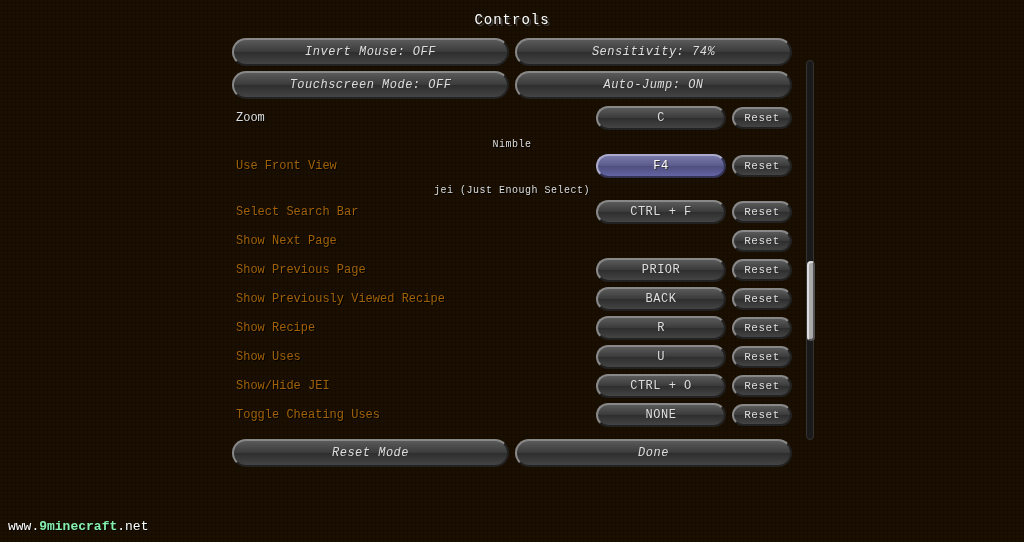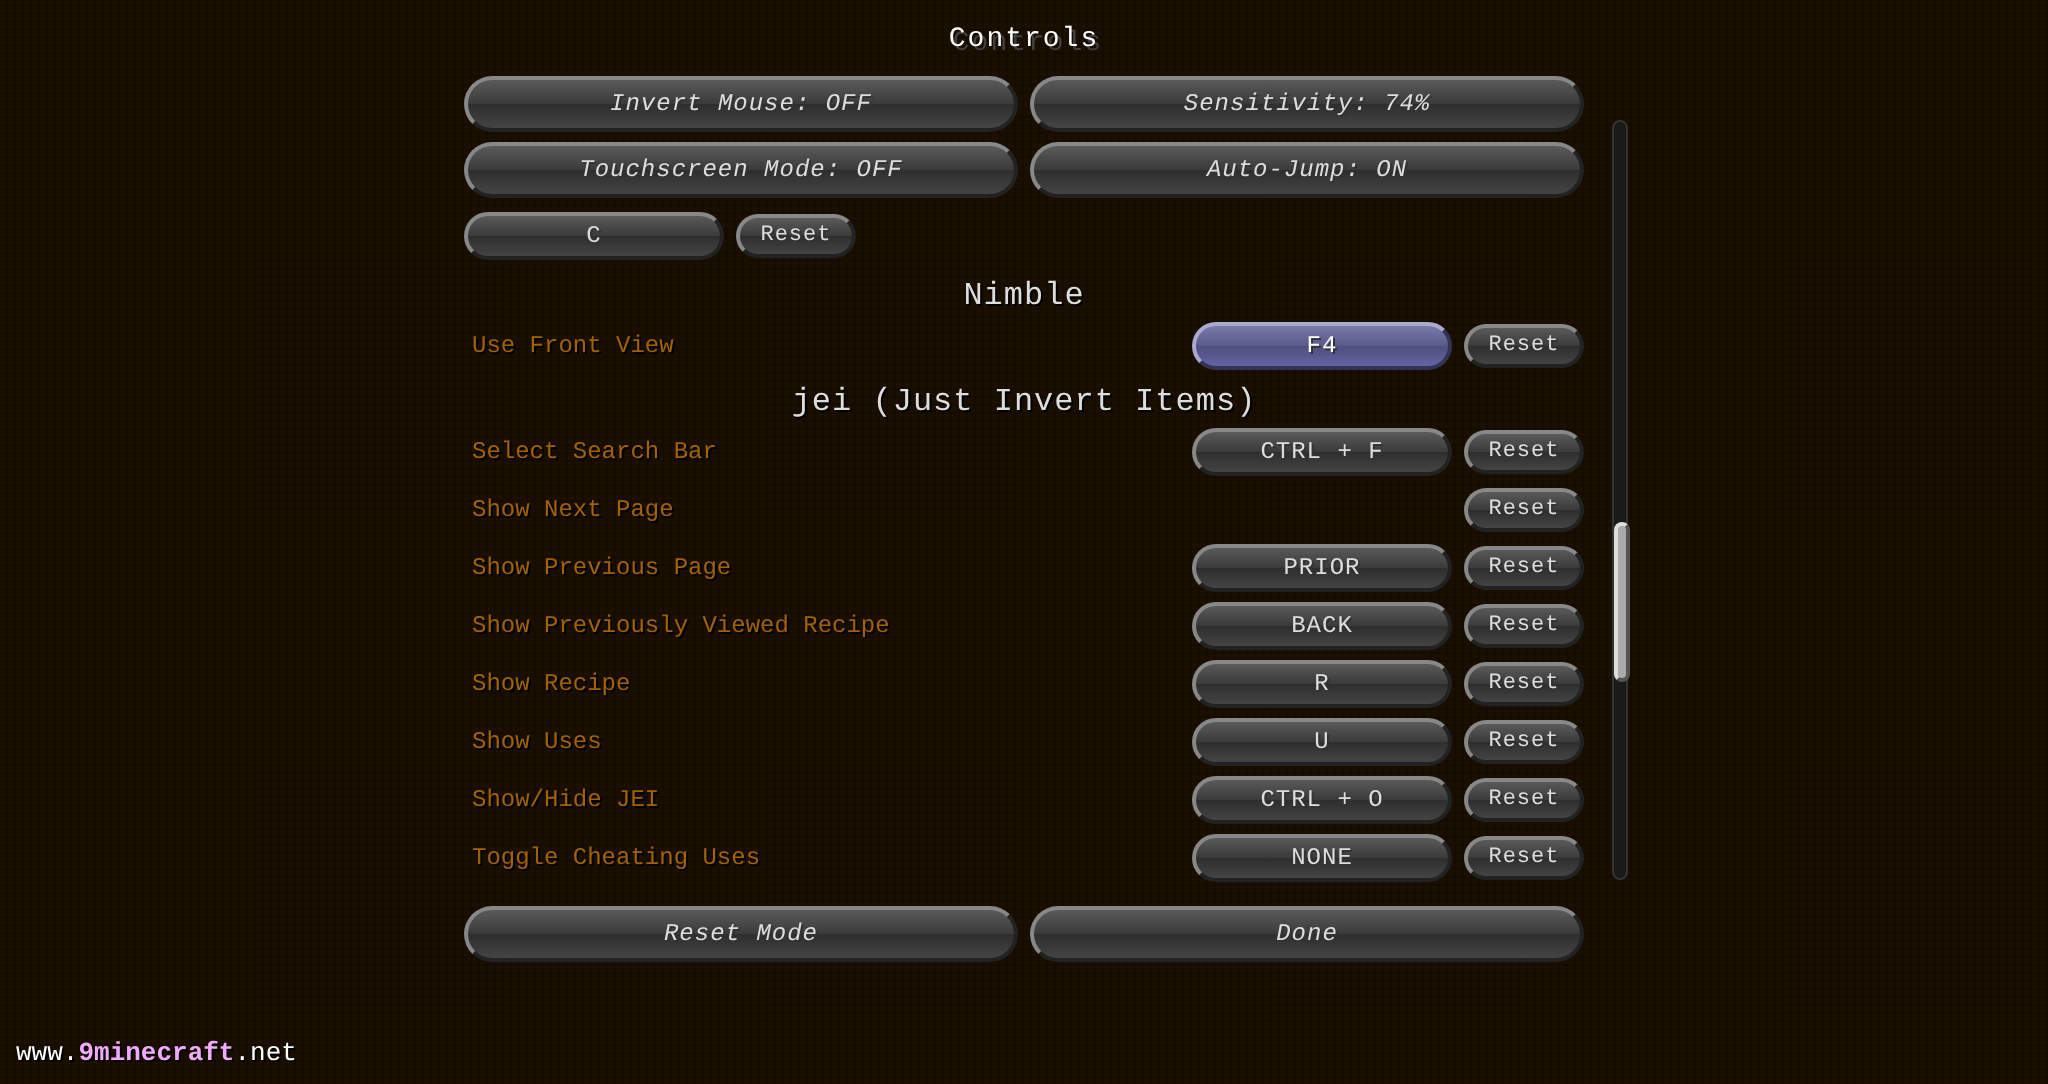--- a/index.html
+++ b/index.html
@@ -183,26 +183,26 @@
     .watermark {
       position: absolute;
       bottom: 8px;
       left: 8px;
       font-size: 13px;
       color: #fff;
       text-shadow: 1px 1px 0 #000;
     }
 
     .watermark span.red {
-      color: #f0abfc;
+      color: #86efac;
       font-weight: bold;
     }
 
     .jei-section-title {
-      font-size: 16px;
+      font-size: 10px;
       color: #ddd;
       text-shadow: 1px 1px 0 #000;
       margin: 3px 0 3px;
       letter-spacing: 0.5px;
       text-align: center;
     }
   </style>
 </head>
 <body>
 
@@ -216,33 +216,34 @@
   </div>
 
   <div class="top-buttons">
     <button class="mc-button wide">Touchscreen Mode: OFF</button>
     <button class="mc-button wide">Auto-Jump: ON</button>
   </div>
 
   <div class="settings-area">
 
     <div class="zoom-row">
+      <span class="zoom-label row-label">Zoom</span>
       <button class="mc-button key-btn zoom-key">C</button>
       <button class="mc-button reset-btn zoom-reset">Reset</button>
     </div>
 
     <div class="jei-section-title">Nimble</div>
 
     <div class="row">
       <span class="row-label">Use Front View</span>
       <button class="mc-button key-btn row-key active-key">F4</button>
       <button class="mc-button reset-btn row-reset">Reset</button>
     </div>
 
-    <div class="jei-section-title">jei (Just Invert Items)</div>
+    <div class="jei-section-title">jei (Just Enough Select)</div>
 
     <div class="row">
       <span class="row-label">Select Search Bar</span>
       <button class="mc-button key-btn row-key">CTRL + F</button>
       <button class="mc-button reset-btn row-reset">Reset</button>
     </div>
     <div class="row">
       <span class="row-label">Show Next Page</span>
       <button class="mc-button reset-btn row-reset">Reset</button>
     </div>

